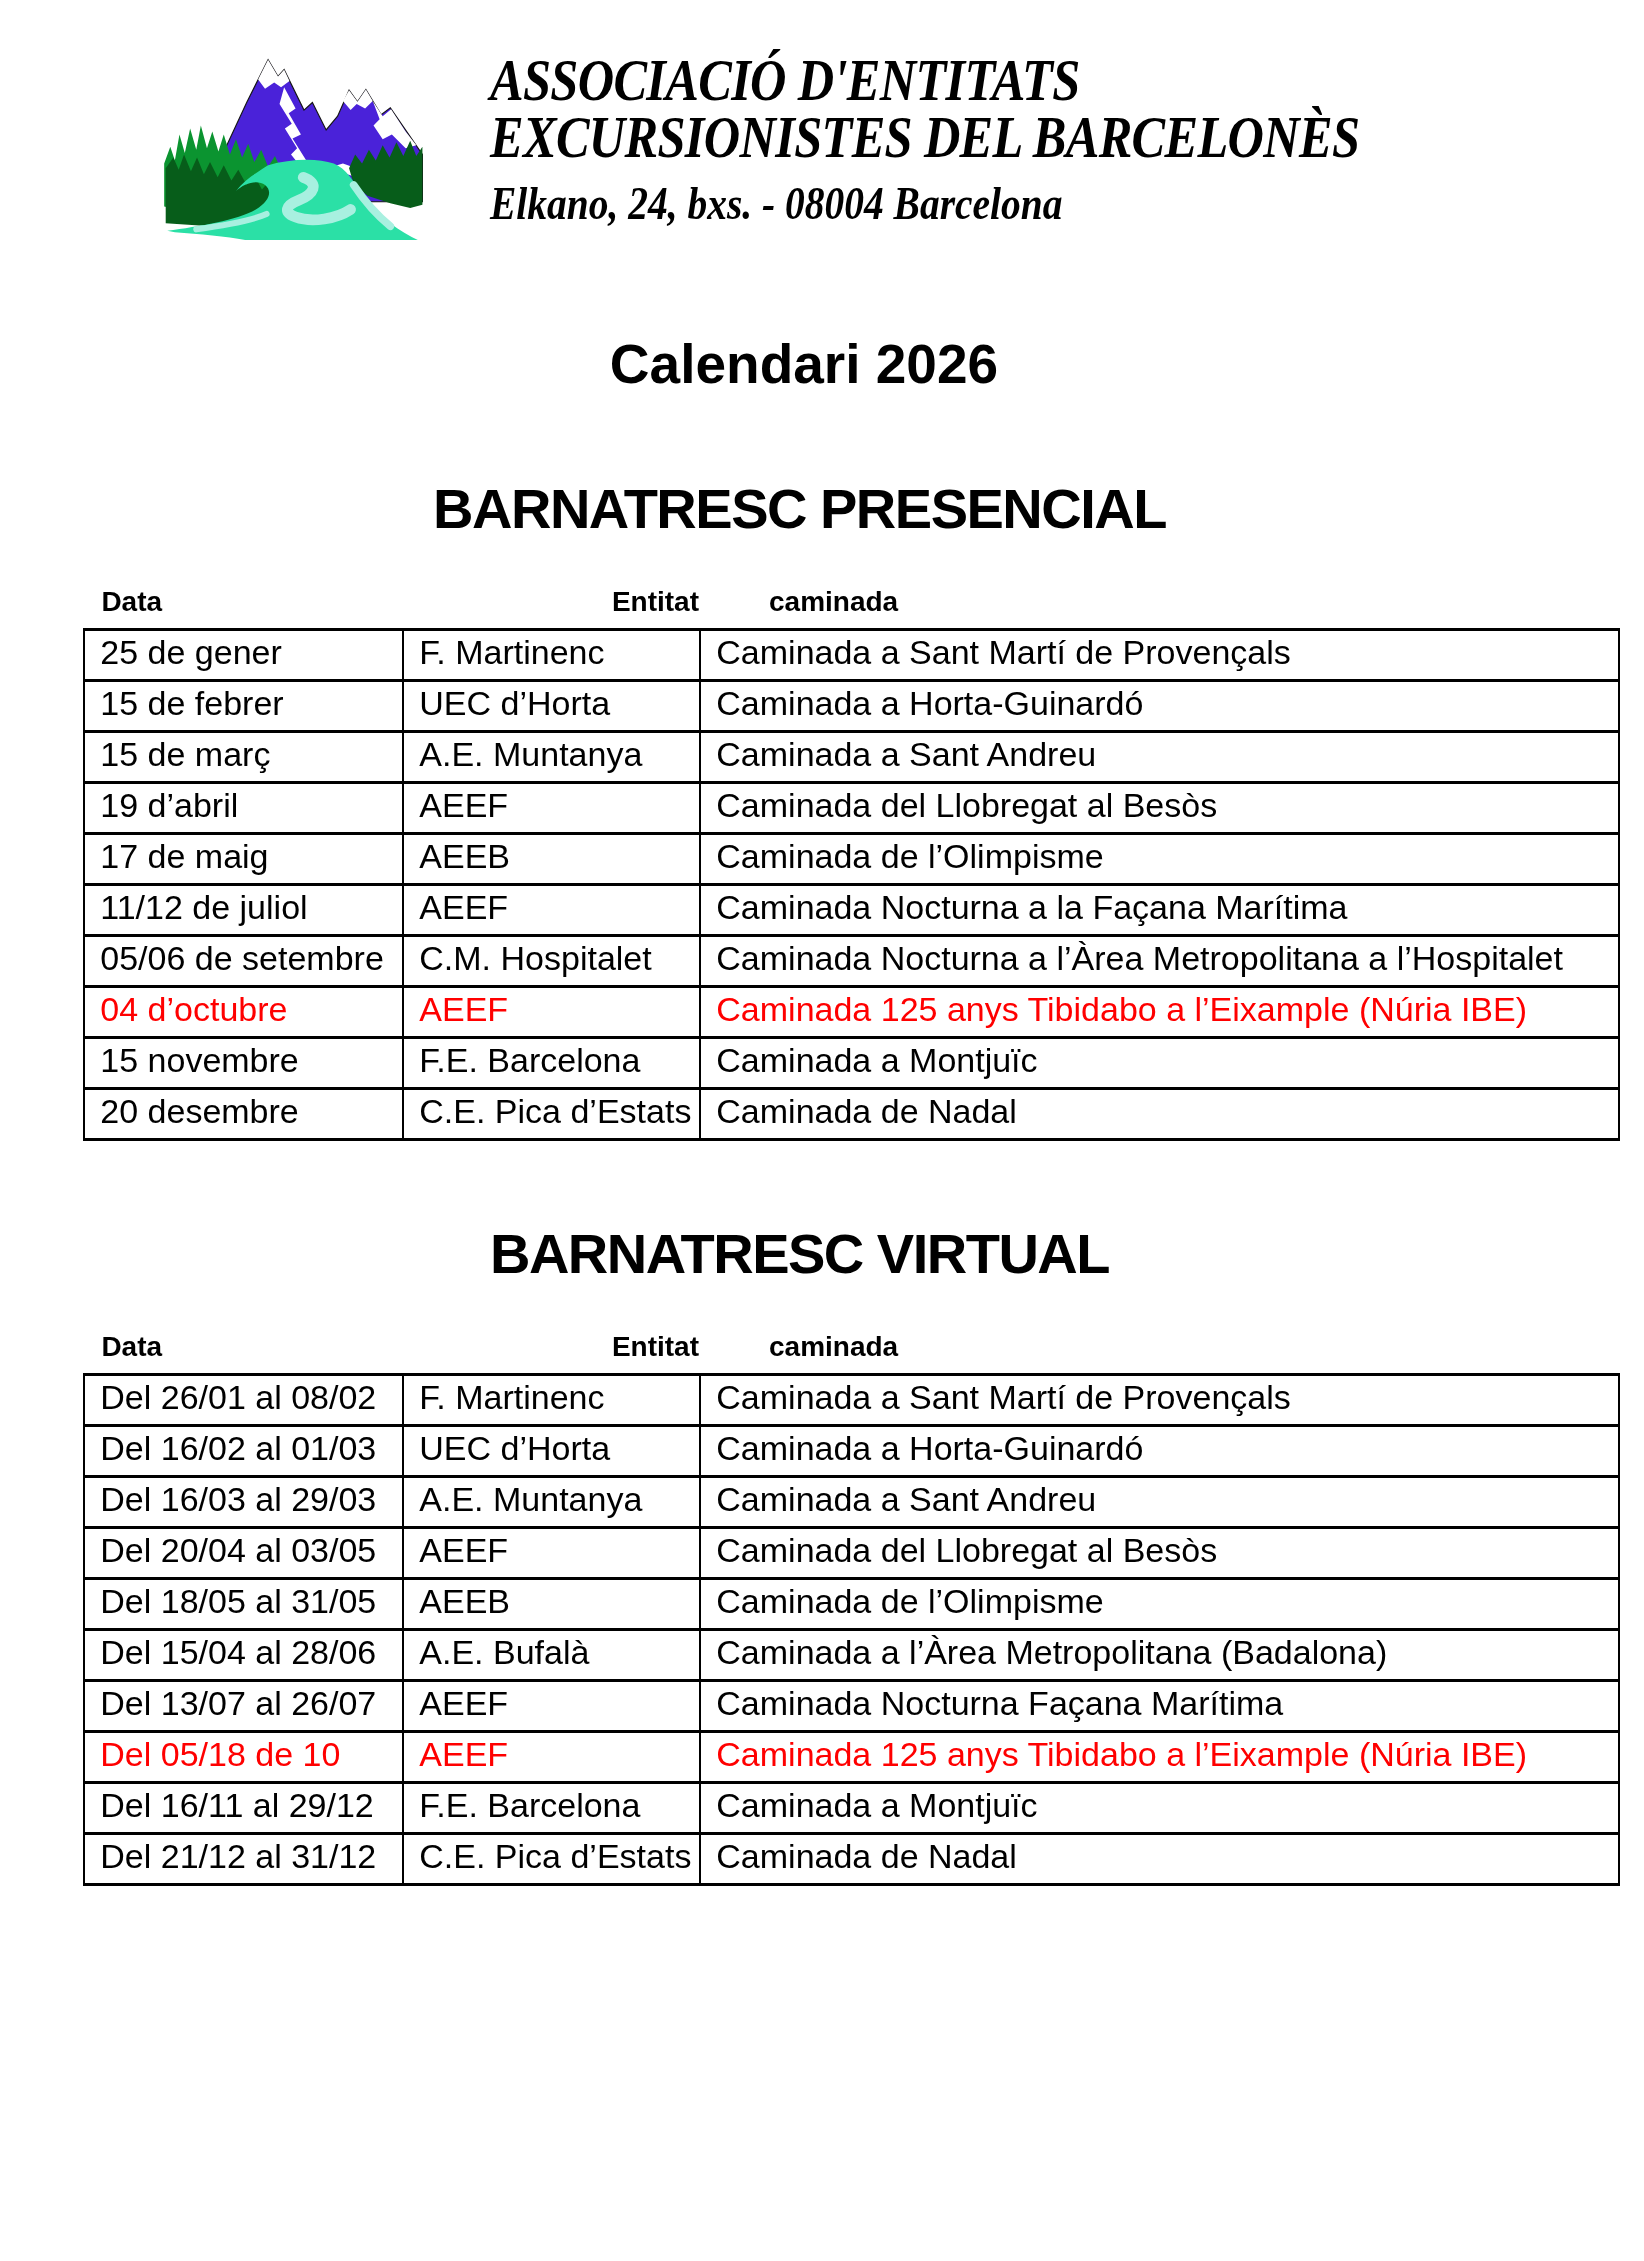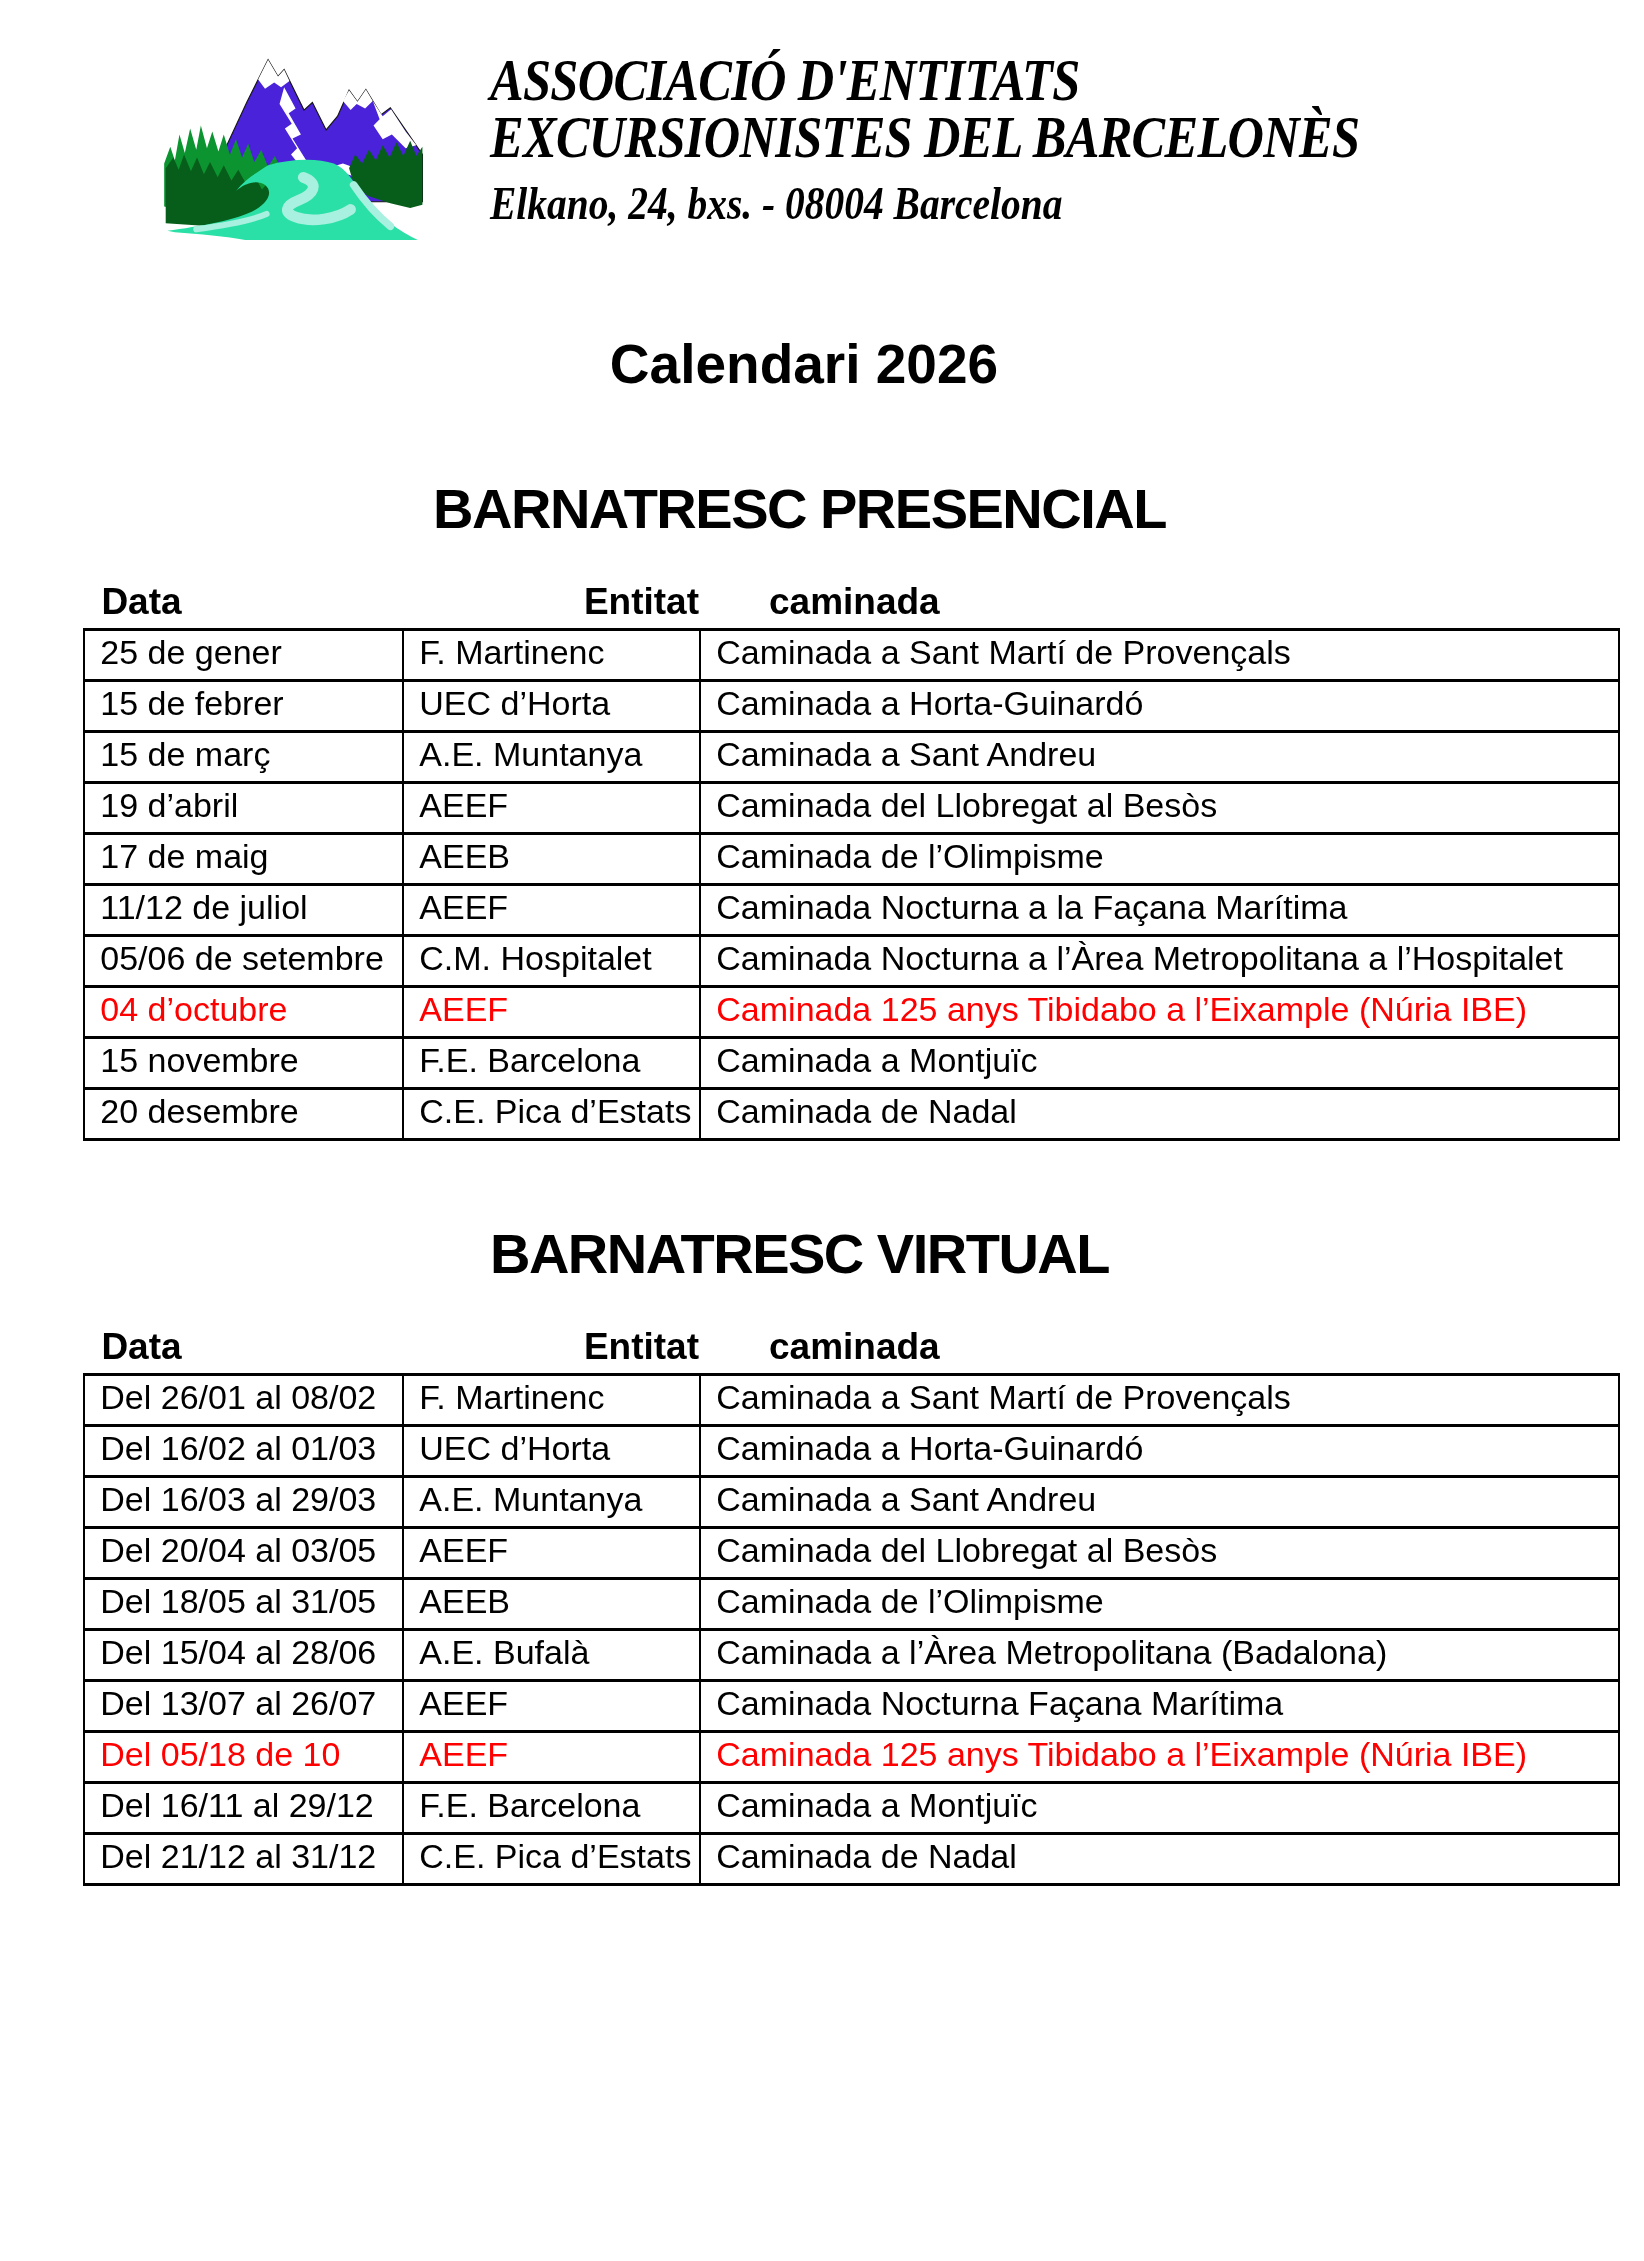--- a/index.html
+++ b/index.html
@@ -51,21 +51,21 @@
     font-weight: 700;
     letter-spacing: -1.5px;
     white-space: nowrap;
   }
 
   
   .col-labels {
     display: flex;
     margin: 40px 0 6.1px 83px;
     font-weight: 700;
-    font-size: 37px;
+    font-size: 28px;
     line-height: 41px;
   }
   .col-labels .cl1 { width: 319px; padding-left: 18.4px; }
   .col-labels .cl2 { width: 297px; padding-left: 20px; text-align: right; }
   .col-labels .cl3 { width: 919px; padding-left: 70px; }
 
   
   table.cal {
     border-collapse: collapse;
     table-layout: fixed;

